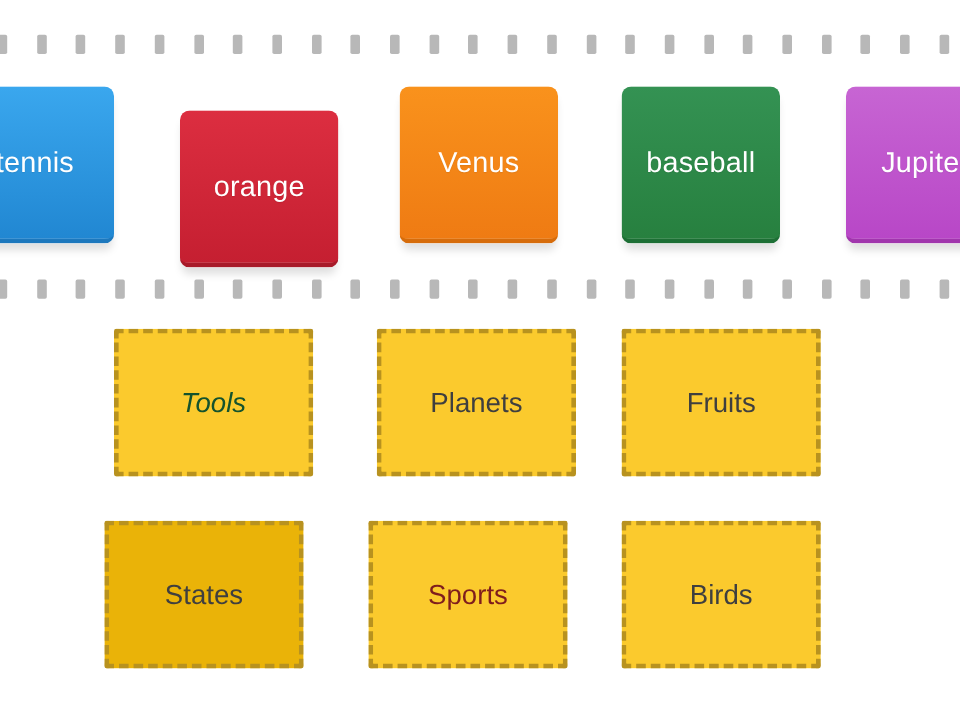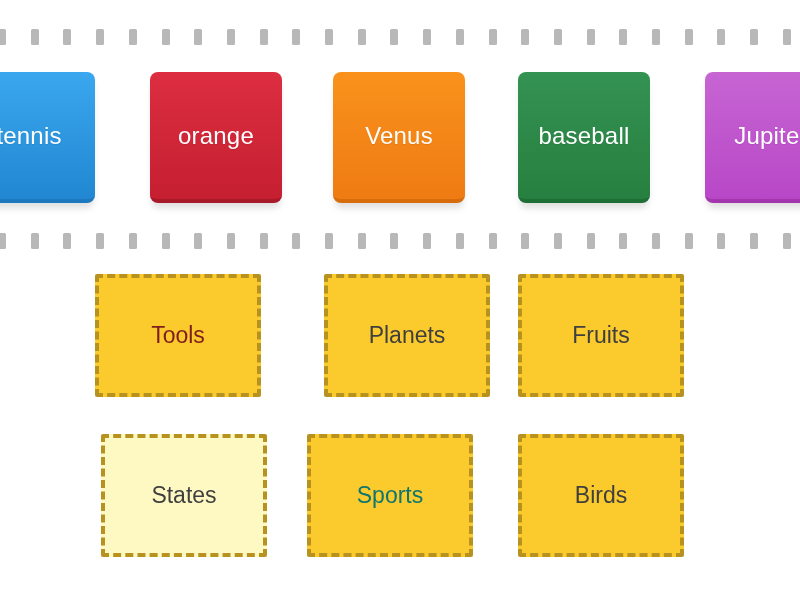--- a/index.html
+++ b/index.html
@@ -70,21 +70,21 @@
       <div class="hole" style="left: 652px; background: rgb(184, 184, 184);"></div>
       <div class="hole" style="left: 684.7px; background: rgb(184, 184, 184);"></div>
       <div class="hole" style="left: 717.4px; background: rgb(184, 184, 184);"></div>
       <div class="hole" style="left: 750.1px; background: rgb(184, 184, 184);"></div>
       <div class="hole" style="left: 782.8px; background: rgb(184, 184, 184);"></div>
     </div>
   <div id="cards">
       <div class="card" style="left: -37px; background: linear-gradient(rgb(58, 167, 238), rgb(33, 135, 210)); border-bottom-color: rgb(29, 120, 189);">
         <span class="card-label">tennis</span>
       </div>
-      <div class="card" style="left: 150px; background: linear-gradient(rgb(220, 46, 64), rgb(197, 31, 49)); border-bottom-color: rgb(168, 26, 41);">
+      <div class="card" style="left: 150px; background: linear-gradient(rgb(220, 46, 64), rgb(197, 31, 49)); border-bottom-color: rgb(168, 26, 41); margin-top: 20px;">
         <span class="card-label">orange</span>
       </div>
       <div class="card" style="left: 333px; background: linear-gradient(rgb(249, 146, 28), rgb(239, 123, 19)); border-bottom-color: rgb(214, 108, 11); align-items: center;">
         <span class="card-label">Venus</span>
       </div>
       <div class="card" style="left: 518px; background: linear-gradient(rgb(52, 146, 83), rgb(39, 128, 63)); border-bottom-color: rgb(29, 111, 53);">
         <span class="card-label">baseball</span>
       </div>
       <div class="card" style="left: 705px; background: linear-gradient(rgb(199, 101, 211), rgb(184, 71, 199)); border-bottom-color: rgb(161, 54, 173);">
         <span class="card-label">Jupiter</span>
@@ -112,31 +112,31 @@
       <div class="hole" style="left: 586.6px; background: rgb(184, 184, 184);"></div>
       <div class="hole" style="left: 619.3px; background: rgb(184, 184, 184);"></div>
       <div class="hole" style="left: 652px; background: rgb(184, 184, 184);"></div>
       <div class="hole" style="left: 684.7px; background: rgb(184, 184, 184);"></div>
       <div class="hole" style="left: 717.4px; background: rgb(184, 184, 184);"></div>
       <div class="hole" style="left: 750.1px; background: rgb(184, 184, 184);"></div>
       <div class="hole" style="left: 782.8px; background: rgb(184, 184, 184);"></div>
     </div>
   <div id="zones">
       <div class="zone" style="left: 95px; top: 274px; background: rgb(251, 202, 45); border: 4px dashed rgb(184, 146, 31);">
-        <span class="zone-label" style="color: #7f1d1d;">Tools</span>
+        <span class="zone-label" style="color: #14532d; font-style: italic;">Tools</span>
       </div>
-      <div class="zone" style="left: 324px; top: 274px; background: rgb(251, 202, 45); border: 4px dashed rgb(184, 146, 31);">
+      <div class="zone" style="left: 314px; top: 274px; background: rgb(251, 202, 45); border: 4px dashed rgb(184, 146, 31);">
         <span class="zone-label" style="color: rgb(63, 63, 63);">Planets</span>
       </div>
       <div class="zone" style="left: 518px; top: 274px; background: rgb(251, 202, 45); border: 4px dashed rgb(184, 146, 31);">
         <span class="zone-label" style="color: rgb(63, 63, 63); text-align: center;">Fruits</span>
       </div>
-      <div class="zone" style="left: 101px; top: 434px; background: #fef9c3; border: 4px dashed rgb(184, 146, 31); text-align: center;">
+      <div class="zone" style="left: 87px; top: 434px; background: #eab308; border: 4px dashed rgb(184, 146, 31); text-align: center;">
         <span class="zone-label" style="color: rgb(63, 63, 63);">States</span>
       </div>
       <div class="zone" style="left: 307px; top: 434px; background: rgb(251, 202, 45); border: 4px dashed rgb(184, 146, 31);">
-        <span class="zone-label" style="color: #0f766e;">Sports</span>
+        <span class="zone-label" style="color: #7f1d1d;">Sports</span>
       </div>
       <div class="zone" style="left: 518px; top: 434px; background: rgb(251, 202, 45); border: 4px dashed rgb(184, 146, 31);">
         <span class="zone-label" style="color: rgb(63, 63, 63);">Birds</span>
       </div>
     </div>
 </div>
 
 </body></html>

